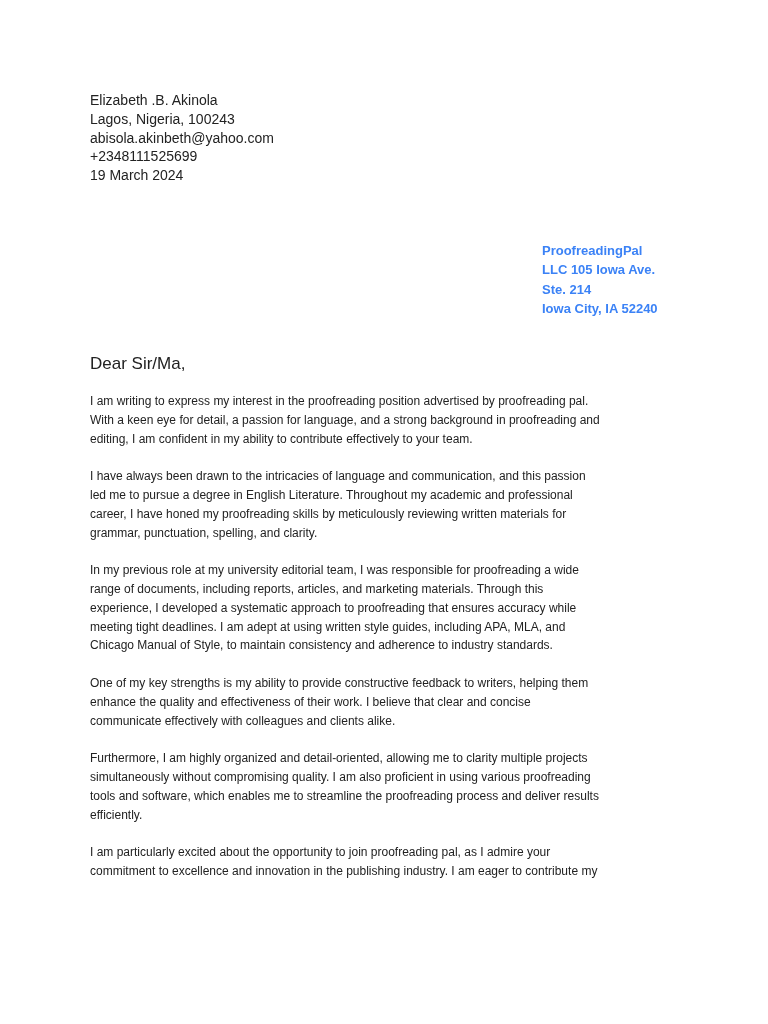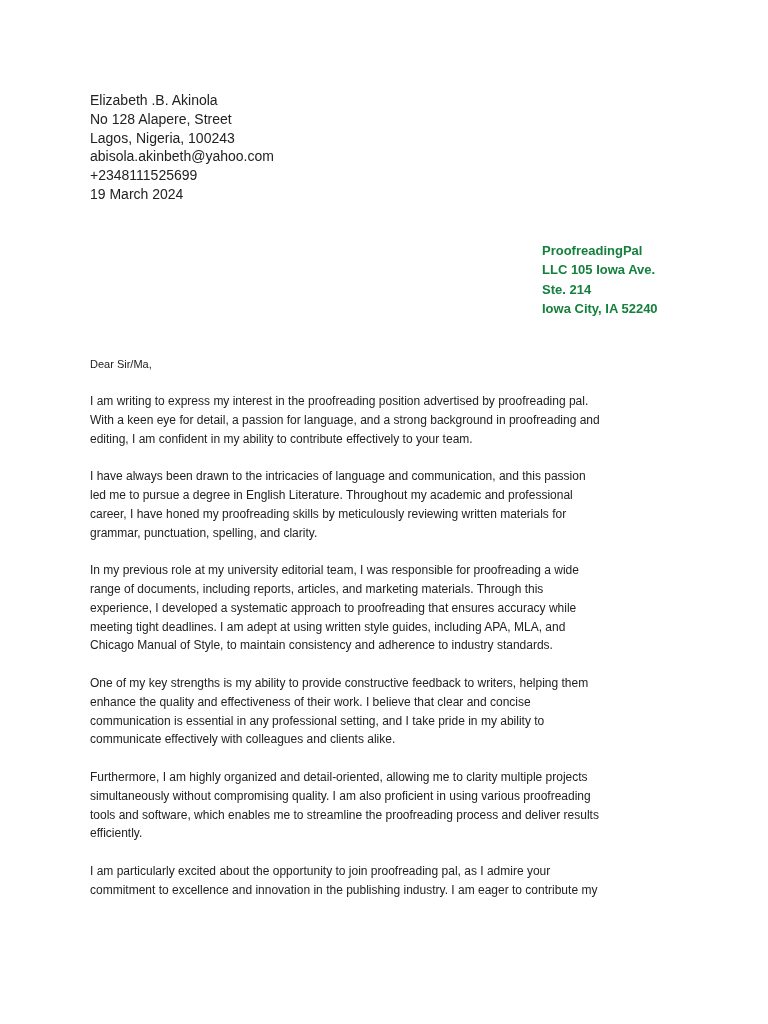--- a/index.html
+++ b/index.html
@@ -30,28 +30,28 @@
       line-height: 18.8px;
     }
     .sender div { white-space: nowrap; }
     .recipient {
       position: absolute;
       left: 542px;
       top: 241px;
       font-size: 13px;
       line-height: 19.3px;
       font-weight: bold;
-      color: #15803d;
+      color: #3b82f6;
     }
     .recipient div { white-space: nowrap; }
     .salutation {
       position: absolute;
       left: 90px;
       top: 355px;
-      font-size: 11px;
+      font-size: 17px;
       line-height: 18.8px;
     }
     .body-text {
       position: absolute;
       left: 90px;
       top: 392px;
       width: 600px;
       font-size: 12px;
       line-height: 18.8px;
     }
@@ -63,21 +63,20 @@
       white-space: nowrap;
     }
   </style>
 </head>
 <body>
 
 <div class="page">
 
   <div class="sender">
     <div>Elizabeth .B. Akinola</div>
-    <div>No 128 Alapere, Street</div>
     <div>Lagos, Nigeria, 100243</div>
     <div>abisola.akinbeth@yahoo.com</div>
     <div>+2348111525699</div>
     <div>19 March 2024</div>
   </div>
 
   <div class="recipient">
     <div>ProofreadingPal</div>
     <div>LLC 105 Iowa Ave.</div>
     <div>Ste. 214</div>
@@ -101,21 +100,20 @@
     <div class="para">
       <span class="line">In my previous role at my university editorial team, I was responsible for proofreading a wide</span>
       <span class="line">range of documents, including reports, articles, and marketing materials. Through this</span>
       <span class="line">experience, I developed a systematic approach to proofreading that ensures accuracy while</span>
       <span class="line">meeting tight deadlines. I am adept at using written style guides, including APA, MLA, and</span>
       <span class="line">Chicago Manual of Style, to maintain consistency and adherence to industry standards.</span>
     </div>
     <div class="para">
       <span class="line">One of my key strengths is my ability to provide constructive feedback to writers, helping them</span>
       <span class="line">enhance the quality and effectiveness of their work. I believe that clear and concise</span>
-      <span class="line">communication is essential in any professional setting, and I take pride in my ability to</span>
       <span class="line">communicate effectively with colleagues and clients alike.</span>
     </div>
     <div class="para">
       <span class="line">Furthermore, I am highly organized and detail-oriented, allowing me to clarity multiple projects</span>
       <span class="line">simultaneously without compromising quality. I am also proficient in using various proofreading</span>
       <span class="line">tools and software, which enables me to streamline the proofreading process and deliver results</span>
       <span class="line">efficiently.</span>
     </div>
     <div class="para">
       <span class="line">I am particularly excited about the opportunity to join proofreading pal, as I admire your</span>

